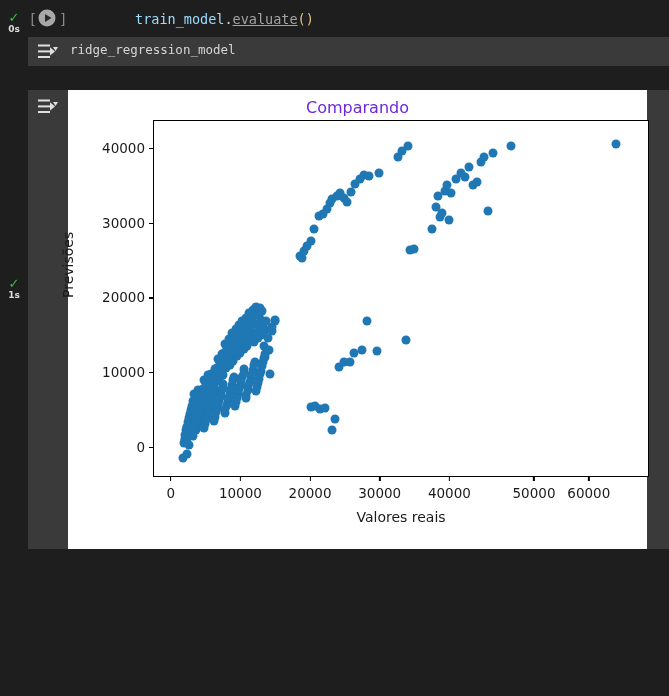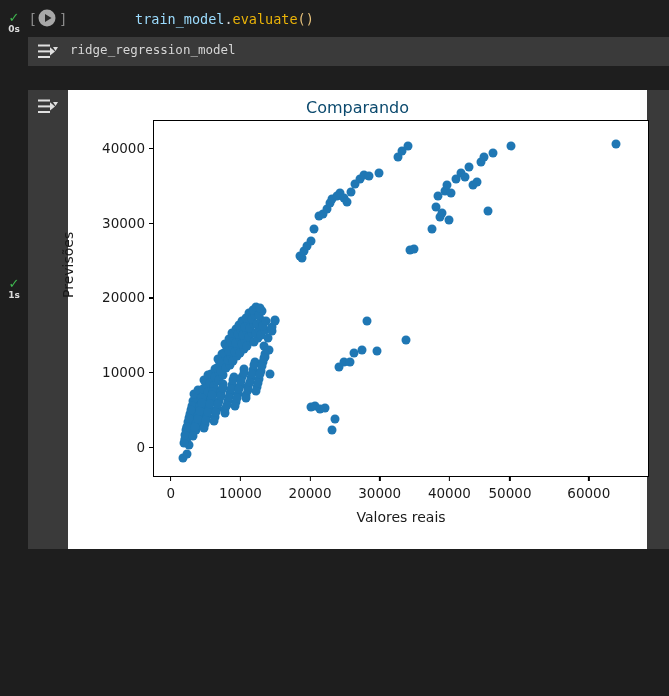--- a/index.html
+++ b/index.html
@@ -43,21 +43,21 @@
   .run-btn svg { display:block; }
   .bracket { color:#8b8b8b; font-size:14px; }
 
   .code-line {
     font-family: "DejaVu Sans Mono", "Liberation Mono", monospace;
     font-size: 13.5px; letter-spacing: 0px; white-space: pre;
     padding-left: 2px;
   }
   .tok-var { color: #9cdcfe; }
   .tok-dot { color: #d4d4d4; }
-  .tok-fn  { color: #eab308; }
+  .tok-fn  { color: #a3a3a3; text-decoration: underline; }
   .tok-paren { color: #e5c07b; }
   .tok-sel { background: #3a4a57; color:#ffffff; }
   .tok-plain { color:#e0e0e0; }
 
   
   .cell-output {
     position: relative;
     margin-left: 28px;
     background: #3a3a3a;
     display: flex;
@@ -87,21 +87,21 @@
     width: 579px;
     height: 459px;
     position: relative;
   }
   .fig-title {
     position: absolute;
     left: 0; right: 0; top: 8px;
     text-align: center;
     font-family: "DejaVu Sans", "Liberation Sans", sans-serif;
     font-size: 16px;
-    color: #0c4a6e;
+    color: #6d28d9;
   }
   .plot-box {
     position: absolute;
     left: 85px; top: 30px;
     width: 496px; height: 357px;
     border: 1.3px solid #000;
     background: #fff;
     overflow: visible;
   }
   .pt {
@@ -236,21 +236,21 @@
             <div class="ytick" style="top: 325.853px;">0</div>
             <div class="ytick" style="top: 251.116px;">10000</div>
             <div class="ytick" style="top: 176.379px;">20000</div>
             <div class="ytick" style="top: 101.642px;">30000</div>
             <div class="ytick" style="top: 26.9053px;">40000</div>
             <div class="xtick" style="left: 16.7221px;">0</div>
             <div class="xtick" style="left: 86.3977px;">10000</div>
             <div class="xtick" style="left: 156.073px;">20000</div>
             <div class="xtick" style="left: 225.749px;">30000</div>
             <div class="xtick" style="left: 295.425px;">40000</div>
-            <div class="xtick" style="left: 356px;">50000</div>
+            <div class="xtick" style="left: 380px;">50000</div>
             <div class="xtick" style="left: 434.776px;">60000</div>
             <div class="pt" style="left: 29.2638px; top: 337.063px; background: rgb(31, 119, 180); width: 9px; height: 9px;"></div>
             <div class="pt" style="left: 32.7475px; top: 332.579px; background: rgb(31, 119, 180); width: 9px; height: 9px;"></div>
             <div class="pt" style="left: 34.8378px; top: 323.611px; background: rgb(31, 119, 180); width: 9px; height: 9px;"></div>
             <div class="pt" style="left: 31.354px; top: 319.126px; background: rgb(31, 119, 180); width: 9px; height: 9px;"></div>
             <div class="pt" style="left: 34.141px; top: 316.137px; background: rgb(31, 119, 180); width: 9px; height: 9px;"></div>
             <div class="pt" style="left: 36.2313px; top: 310.905px; background: rgb(31, 119, 180); width: 9px; height: 9px;"></div>
             <div class="pt" style="left: 33.4443px; top: 306.421px; background: rgb(31, 119, 180); width: 9px; height: 9px;"></div>
             <div class="pt" style="left: 36.9281px; top: 302.684px; background: rgb(31, 119, 180); width: 9px; height: 9px;"></div>
             <div class="pt" style="left: 38.3216px; top: 298.947px; background: rgb(31, 119, 180); width: 9px; height: 9px;"></div>

